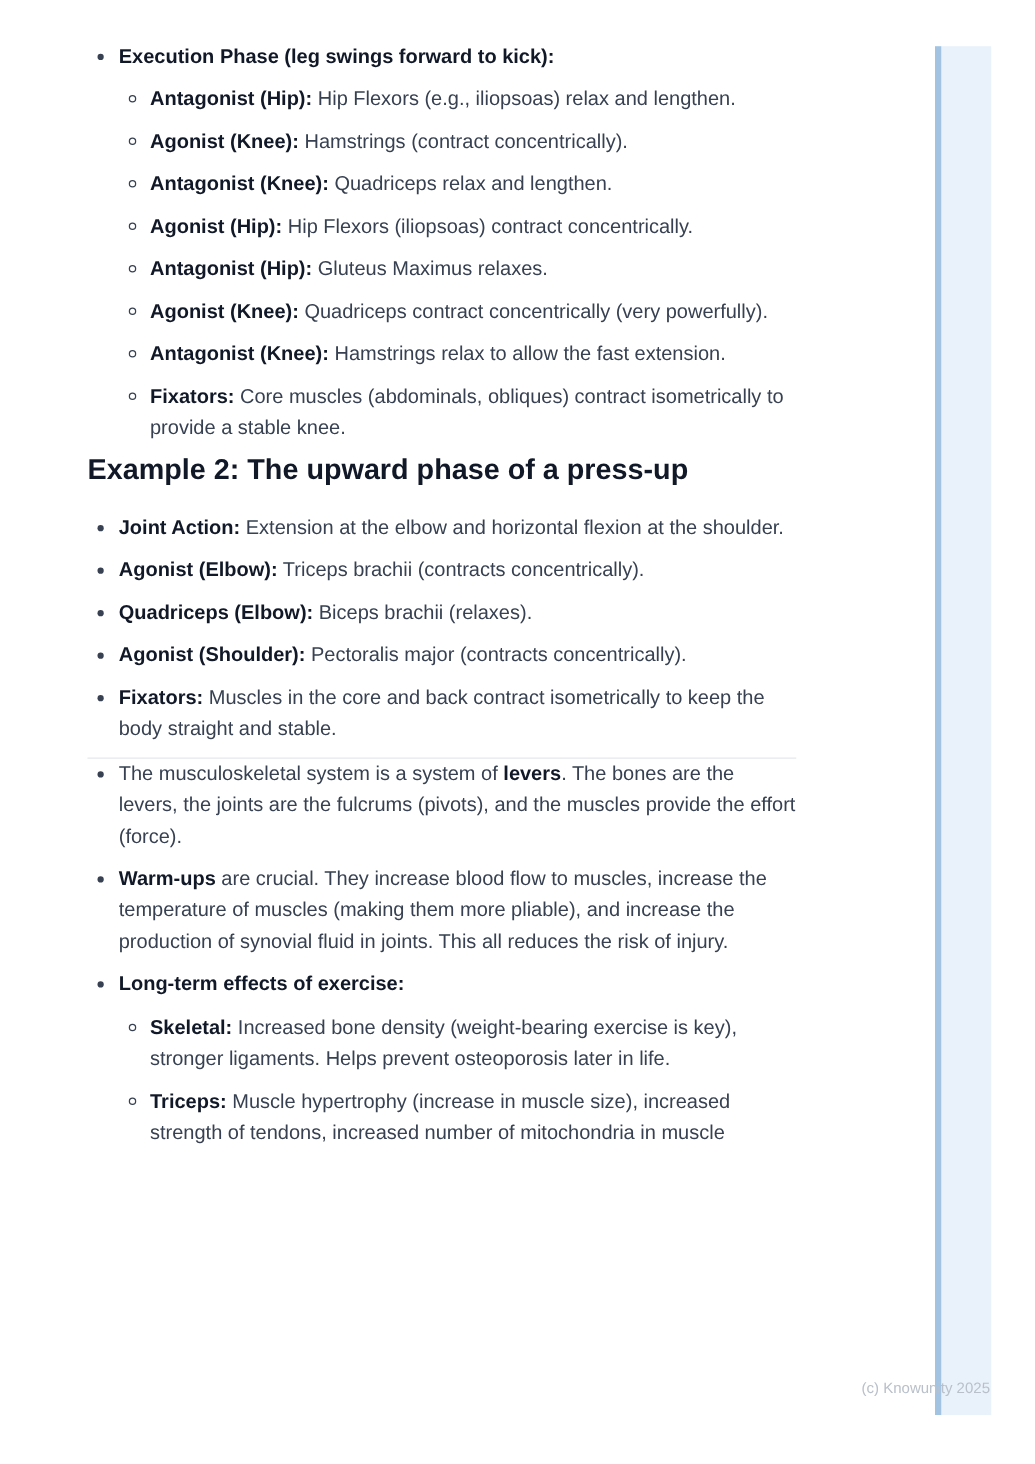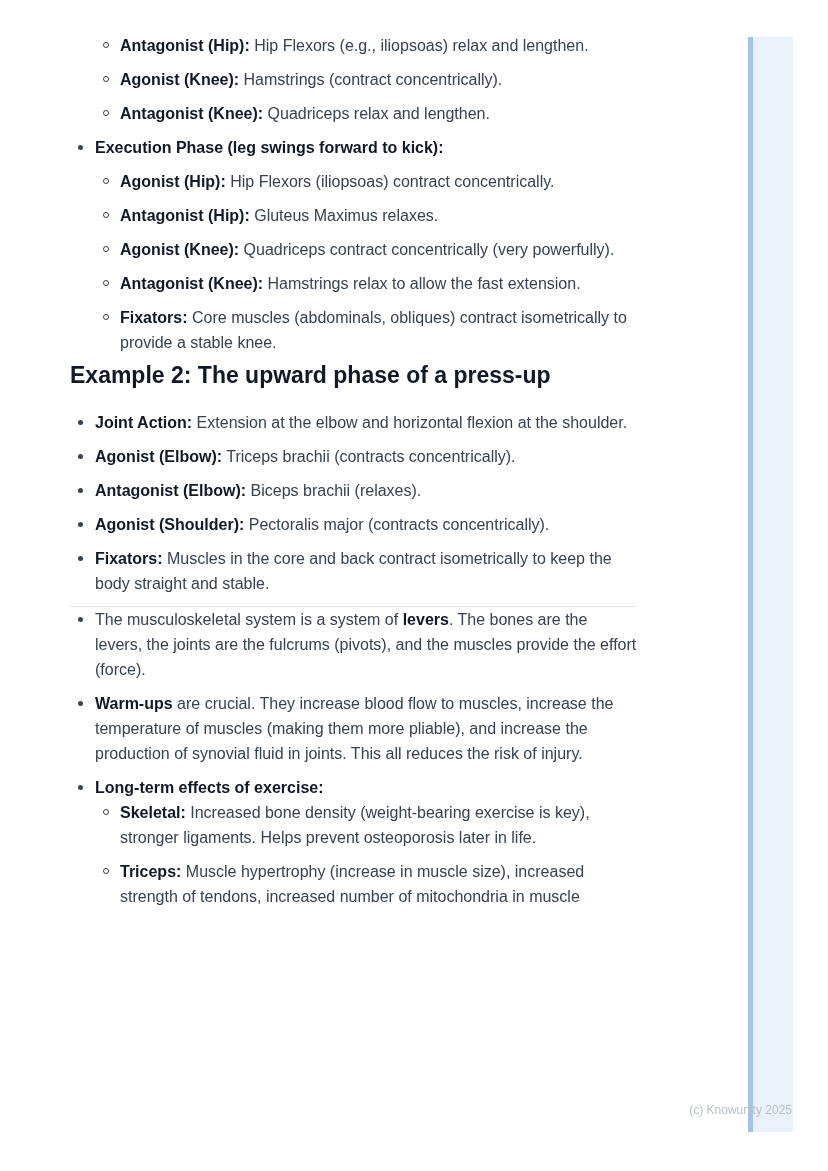--- a/index.html
+++ b/index.html
@@ -86,48 +86,48 @@
     font-size:12px;
     line-height:12px;
     color:var(--watermark);
     z-index:2;
   }
 </style>
 </head>
 <body>
 
 <div class="doc-content">
+    <div class="list">
+      <div class="item"><span class="marker dot"></span><span class="seg-bold">Execution Phase (leg swings forward to kick):</span></div>
+    </div>
     <div class="list level2">
       <div class="item"><span class="marker ring"></span><span class="seg-bold">Antagonist (Hip):</span><span class="seg"> Hip Flexors (e.g., iliopsoas) relax and lengthen.</span></div>
       <div class="item"><span class="marker ring"></span><span class="seg-bold">Agonist (Knee):</span><span class="seg"> Hamstrings (contract concentrically).</span></div>
       <div class="item"><span class="marker ring"></span><span class="seg-bold">Antagonist (Knee):</span><span class="seg"> Quadriceps relax and lengthen.</span></div>
-    </div>
-    <div class="list">
-      <div class="item"><span class="marker dot"></span><span class="seg-bold">Execution Phase (leg swings forward to kick):</span></div>
     </div>
     <div class="list level2">
       <div class="item"><span class="marker ring"></span><span class="seg-bold">Agonist (Hip):</span><span class="seg"> Hip Flexors (iliopsoas) contract concentrically.</span></div>
       <div class="item"><span class="marker ring"></span><span class="seg-bold">Antagonist (Hip):</span><span class="seg"> Gluteus Maximus relaxes.</span></div>
       <div class="item"><span class="marker ring"></span><span class="seg-bold">Agonist (Knee):</span><span class="seg"> Quadriceps contract concentrically (very powerfully).</span></div>
       <div class="item"><span class="marker ring"></span><span class="seg-bold">Antagonist (Knee):</span><span class="seg"> Hamstrings relax to allow the fast extension.</span></div>
       <div class="item"><span class="marker ring"></span><span class="seg-bold">Fixators:</span><span class="seg"> Core muscles (abdominals, obliques) contract isometrically to provide a stable knee.</span></div>
     </div>
     <div class="h3">Example 2: The upward phase of a press-up</div>
     <div class="list">
       <div class="item"><span class="marker dot"></span><span class="seg-bold">Joint Action:</span><span class="seg"> Extension at the elbow and horizontal flexion at the shoulder.</span></div>
       <div class="item"><span class="marker dot"></span><span class="seg-bold">Agonist (Elbow):</span><span class="seg"> Triceps brachii (contracts concentrically).</span></div>
-      <div class="item"><span class="marker dot"></span><span class="seg-bold">Antagonist (Elbow):</span><span class="seg"> Biceps brachii (relaxes).</span></div>
+      <div class="item"><span class="marker dot"></span><span class="seg-bold">Quadriceps (Elbow):</span><span class="seg"> Biceps brachii (relaxes).</span></div>
       <div class="item"><span class="marker dot"></span><span class="seg-bold">Agonist (Shoulder):</span><span class="seg"> Pectoralis major (contracts concentrically).</span></div>
       <div class="item"><span class="marker dot"></span><span class="seg-bold">Fixators:</span><span class="seg"> Muscles in the core and back contract isometrically to keep the body straight and stable.</span></div>
     </div>
     <hr class="hr">
     <div class="list">
       <div class="item"><span class="marker dot"></span><span class="seg">The musculoskeletal system is a system of </span><span class="seg-bold">levers</span><span class="seg">. The bones are the levers, the joints are the fulcrums (pivots), and the muscles provide the effort (force).</span></div>
       <div class="item"><span class="marker dot"></span><span class="seg-bold">Warm-ups</span><span class="seg"> are crucial. They increase blood flow to muscles, increase the temperature of muscles (making them more pliable), and increase the production of synovial fluid in joints. This all reduces the risk of injury.</span></div>
-      <div class="item"><span class="marker dot"></span><span class="seg-bold">Long-term effects of exercise:</span><div class="list" style="margin-top: 0; margin-bottom: 0px;">
+      <div class="item"><span class="marker dot"></span><span class="seg-bold">Long-term effects of exercise:</span><div class="list" style="margin-top: 10px; margin-bottom: 0px;">
           <div class="item"><span class="marker ring"></span><span class="seg-bold">Skeletal:</span><span class="seg"> Increased bone density (weight-bearing exercise is key), stronger ligaments. Helps prevent osteoporosis later in life.</span></div>
           <div class="item"><span class="marker ring"></span><span class="seg-bold">Triceps:</span><span class="seg"> Muscle hypertrophy (increase in muscle size), increased strength of tendons, increased number of mitochondria in muscle</span></div>
         </div></div>
     </div>
   </div>
 
 <div class="edge-panel"></div>
 
 <div class="watermark">(c) Knowunity 2025</div>
 

